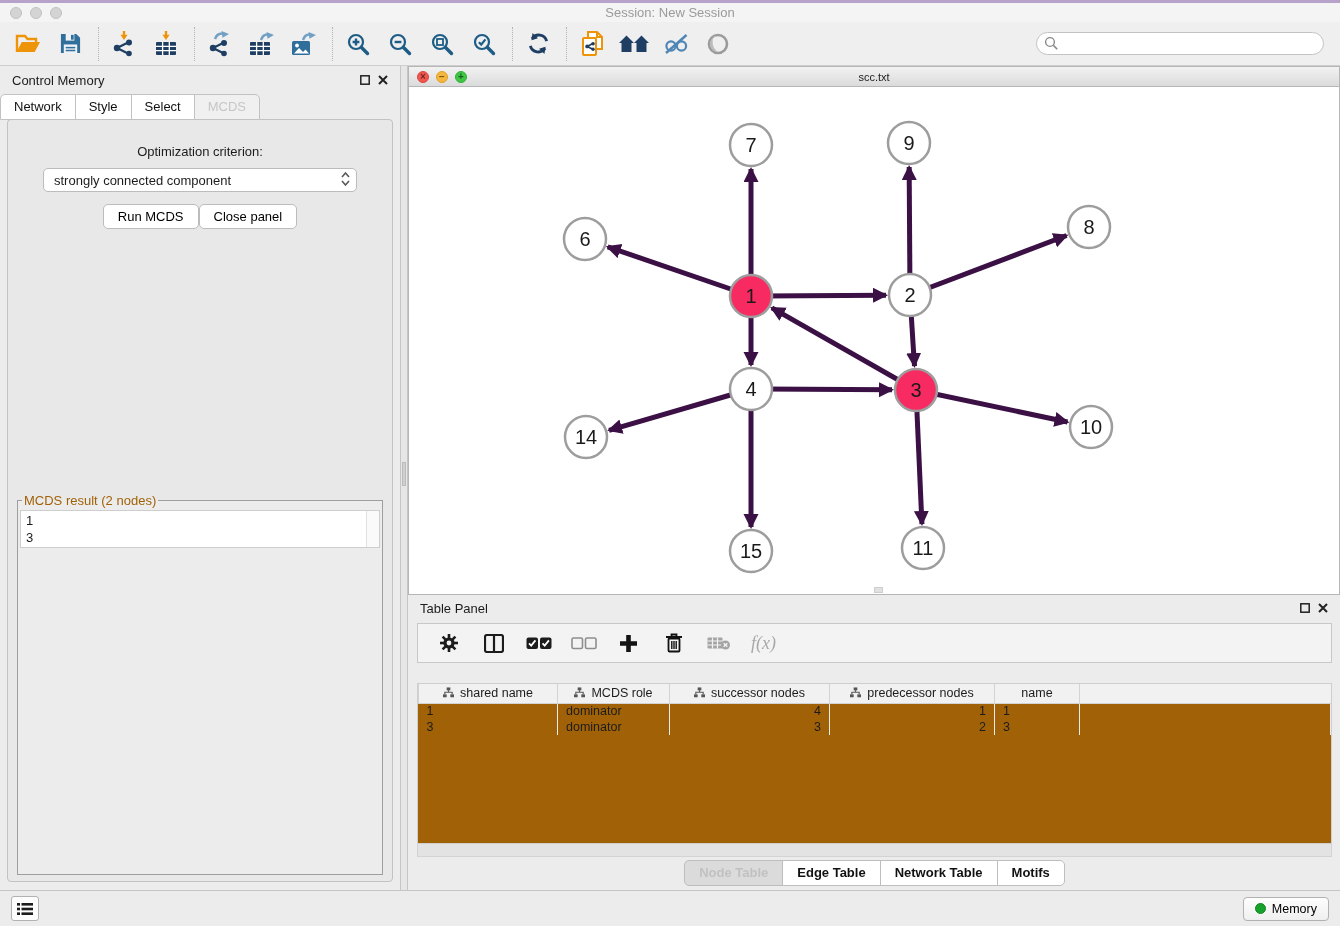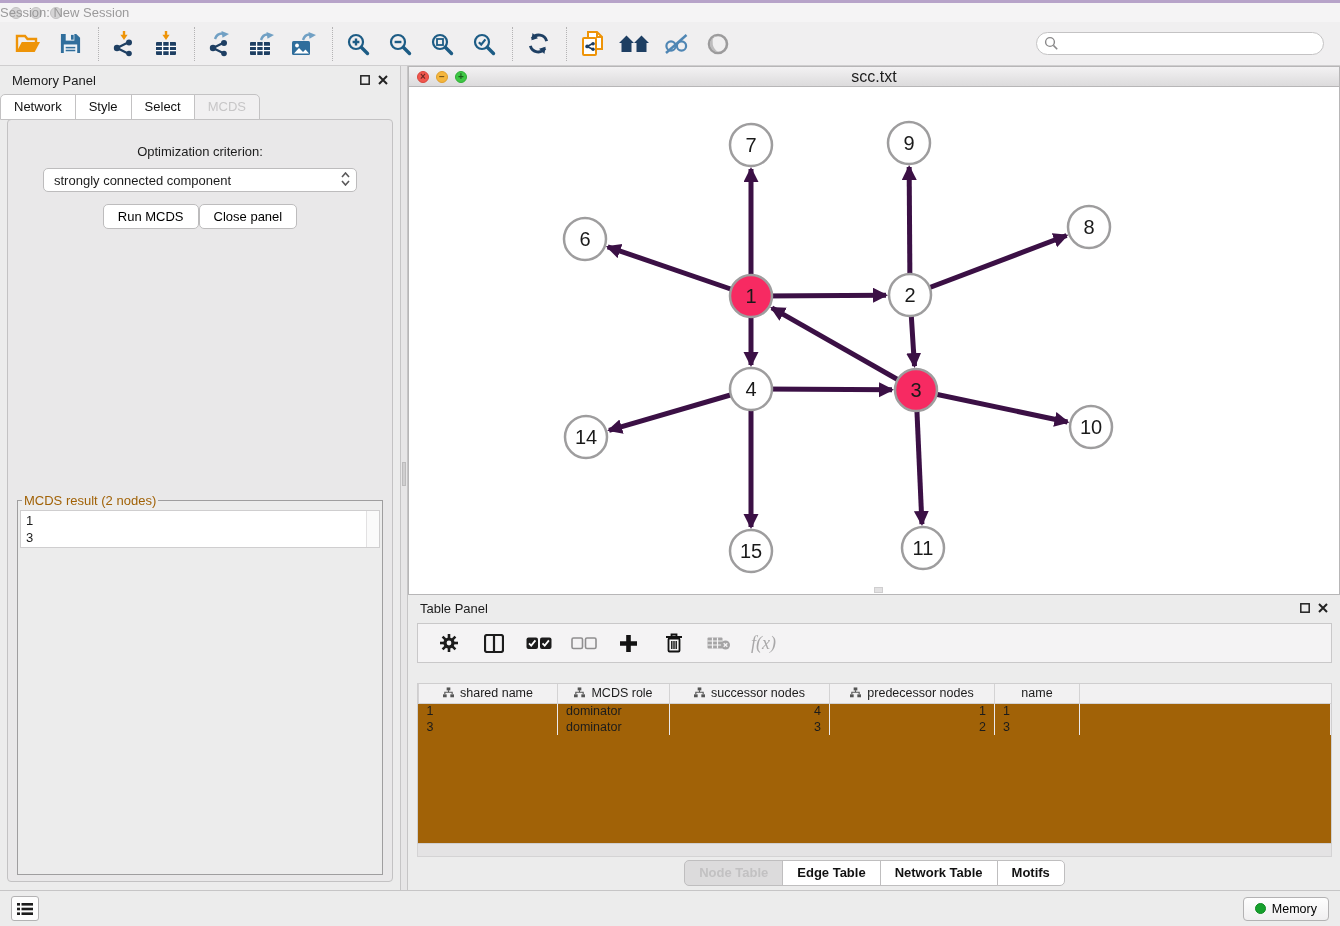--- a/index.html
+++ b/index.html
@@ -10,21 +10,21 @@
     background:#ececec; overflow:hidden;
     -webkit-user-select:none; user-select:none;
   }
   
   .titlebar{
     height:22px; background:#f5f4f5; border-top:3px solid #b7a3c9;
     display:flex; align-items:center; position:relative;
   }
   .traffic{ display:flex; gap:8px; margin-left:10px; }
   .dot{ width:12px; height:12px; border-radius:50%; background:#d5d4d5; border:1px solid #c2c1c2; }
-  .win-title{ position:absolute; left:0; right:0; text-align:left; color:#9b9a9b; font-size:13px; pointer-events:none;}
+  .win-title{ position:absolute; left:0; right:0; text-align:center; color:#9b9a9b; font-size:13px; pointer-events:none;}
   
   .toolbar{
     height:44px; background:#f0eff0; border-bottom:1px solid #cfcecf;
     display:flex; align-items:center; padding:0 8px; gap:2px;
   }
   .icon-btn{ width:40px; height:38px; background:none; border:none; display:flex; align-items:center; justify-content:center; cursor:pointer;}
   .sep{ width:7px; height:34px; border-right:1px dotted #b4b3b4; margin:0 3px 0 0; }
   .searchwrap{ margin-left:auto; margin-right:8px; position:relative; }
   .searchwrap input{
     width:288px; height:23px; border:1px solid #c4c3c4; border-radius:12px;
@@ -78,21 +78,21 @@
   .net-titlebar{
     height:22px; background:linear-gradient(#f3f2f3,#dcdbdc); border-bottom:1px solid #b7b6b7;
     display:flex; align-items:center; position:relative;
   }
   .net-lights{ display:flex; gap:7px; margin-left:8px; }
   .light{ width:12px; height:12px; border-radius:50%; display:flex; align-items:center; justify-content:center;
           font-size:10px; font-weight:bold; color:rgba(0,0,0,.55); line-height:1; cursor:pointer; border:none; padding:0;}
   .light.red{ background:#f1574e; border:1px solid #d8453c;}
   .light.yellow{ background:#f5b63d; border:1px solid #dfa02e;}
   .light.green{ background:#3ec744; border:1px solid #2fae36;}
-  .net-title{ position:absolute; left:0; right:0; text-align:center; font-size:16px; color:#1c1c1c; pointer-events:none;}
+  .net-title{ position:absolute; left:0; right:0; text-align:center; font-size:11px; color:#1c1c1c; pointer-events:none;}
   .net-canvas{ flex:1; position:relative; background:#fff; }
   .canvas-grip{ position:absolute; bottom:1px; left:50%; width:9px; height:6px; background:#e2e1e2; border:1px solid #cfcecf; }
   
   .tpanel{ flex:1; background:#ececec; display:flex; flex-direction:column; }
   .tp-header{ height:26px; display:flex; align-items:center; padding:0 12px; }
   .tp-toolbar{
     margin:2px 8px 0 9px; height:40px; background:#f4f3f4; border:1px solid #c9c8c9;
     display:flex; align-items:center; padding:0 12px; gap:8px;
   }
   .tp-tool{ width:37px; height:34px; background:none; border:none; display:flex; align-items:center; justify-content:center; cursor:pointer;}
@@ -293,21 +293,21 @@
           </svg>
       </span>
       <input type="text" value="" style="">
     </div>
   </div>
 
   <div class="main">
 
     <div class="cpanel">
       <div class="cp-header">
-        <span class="cp-title">Memory Panel</span>
+        <span class="cp-title">Control Memory</span>
         <span class="panel-winbtns">
           <button class="wbtn">
               <svg width="10" height="10" viewBox="0 0 10 10">
                 <rect x="0.8" y="0.8" width="8.4" height="8.4" fill="none" stroke="#222" stroke-width="1.5"></rect>
               </svg>
             </button>
           <button class="wbtn">
               <svg width="10" height="10" viewBox="0 0 10 10">
                 <path d="M1 1 L9 9 M9 1 L1 9" stroke="#222" stroke-width="2"></path>
               </svg>

